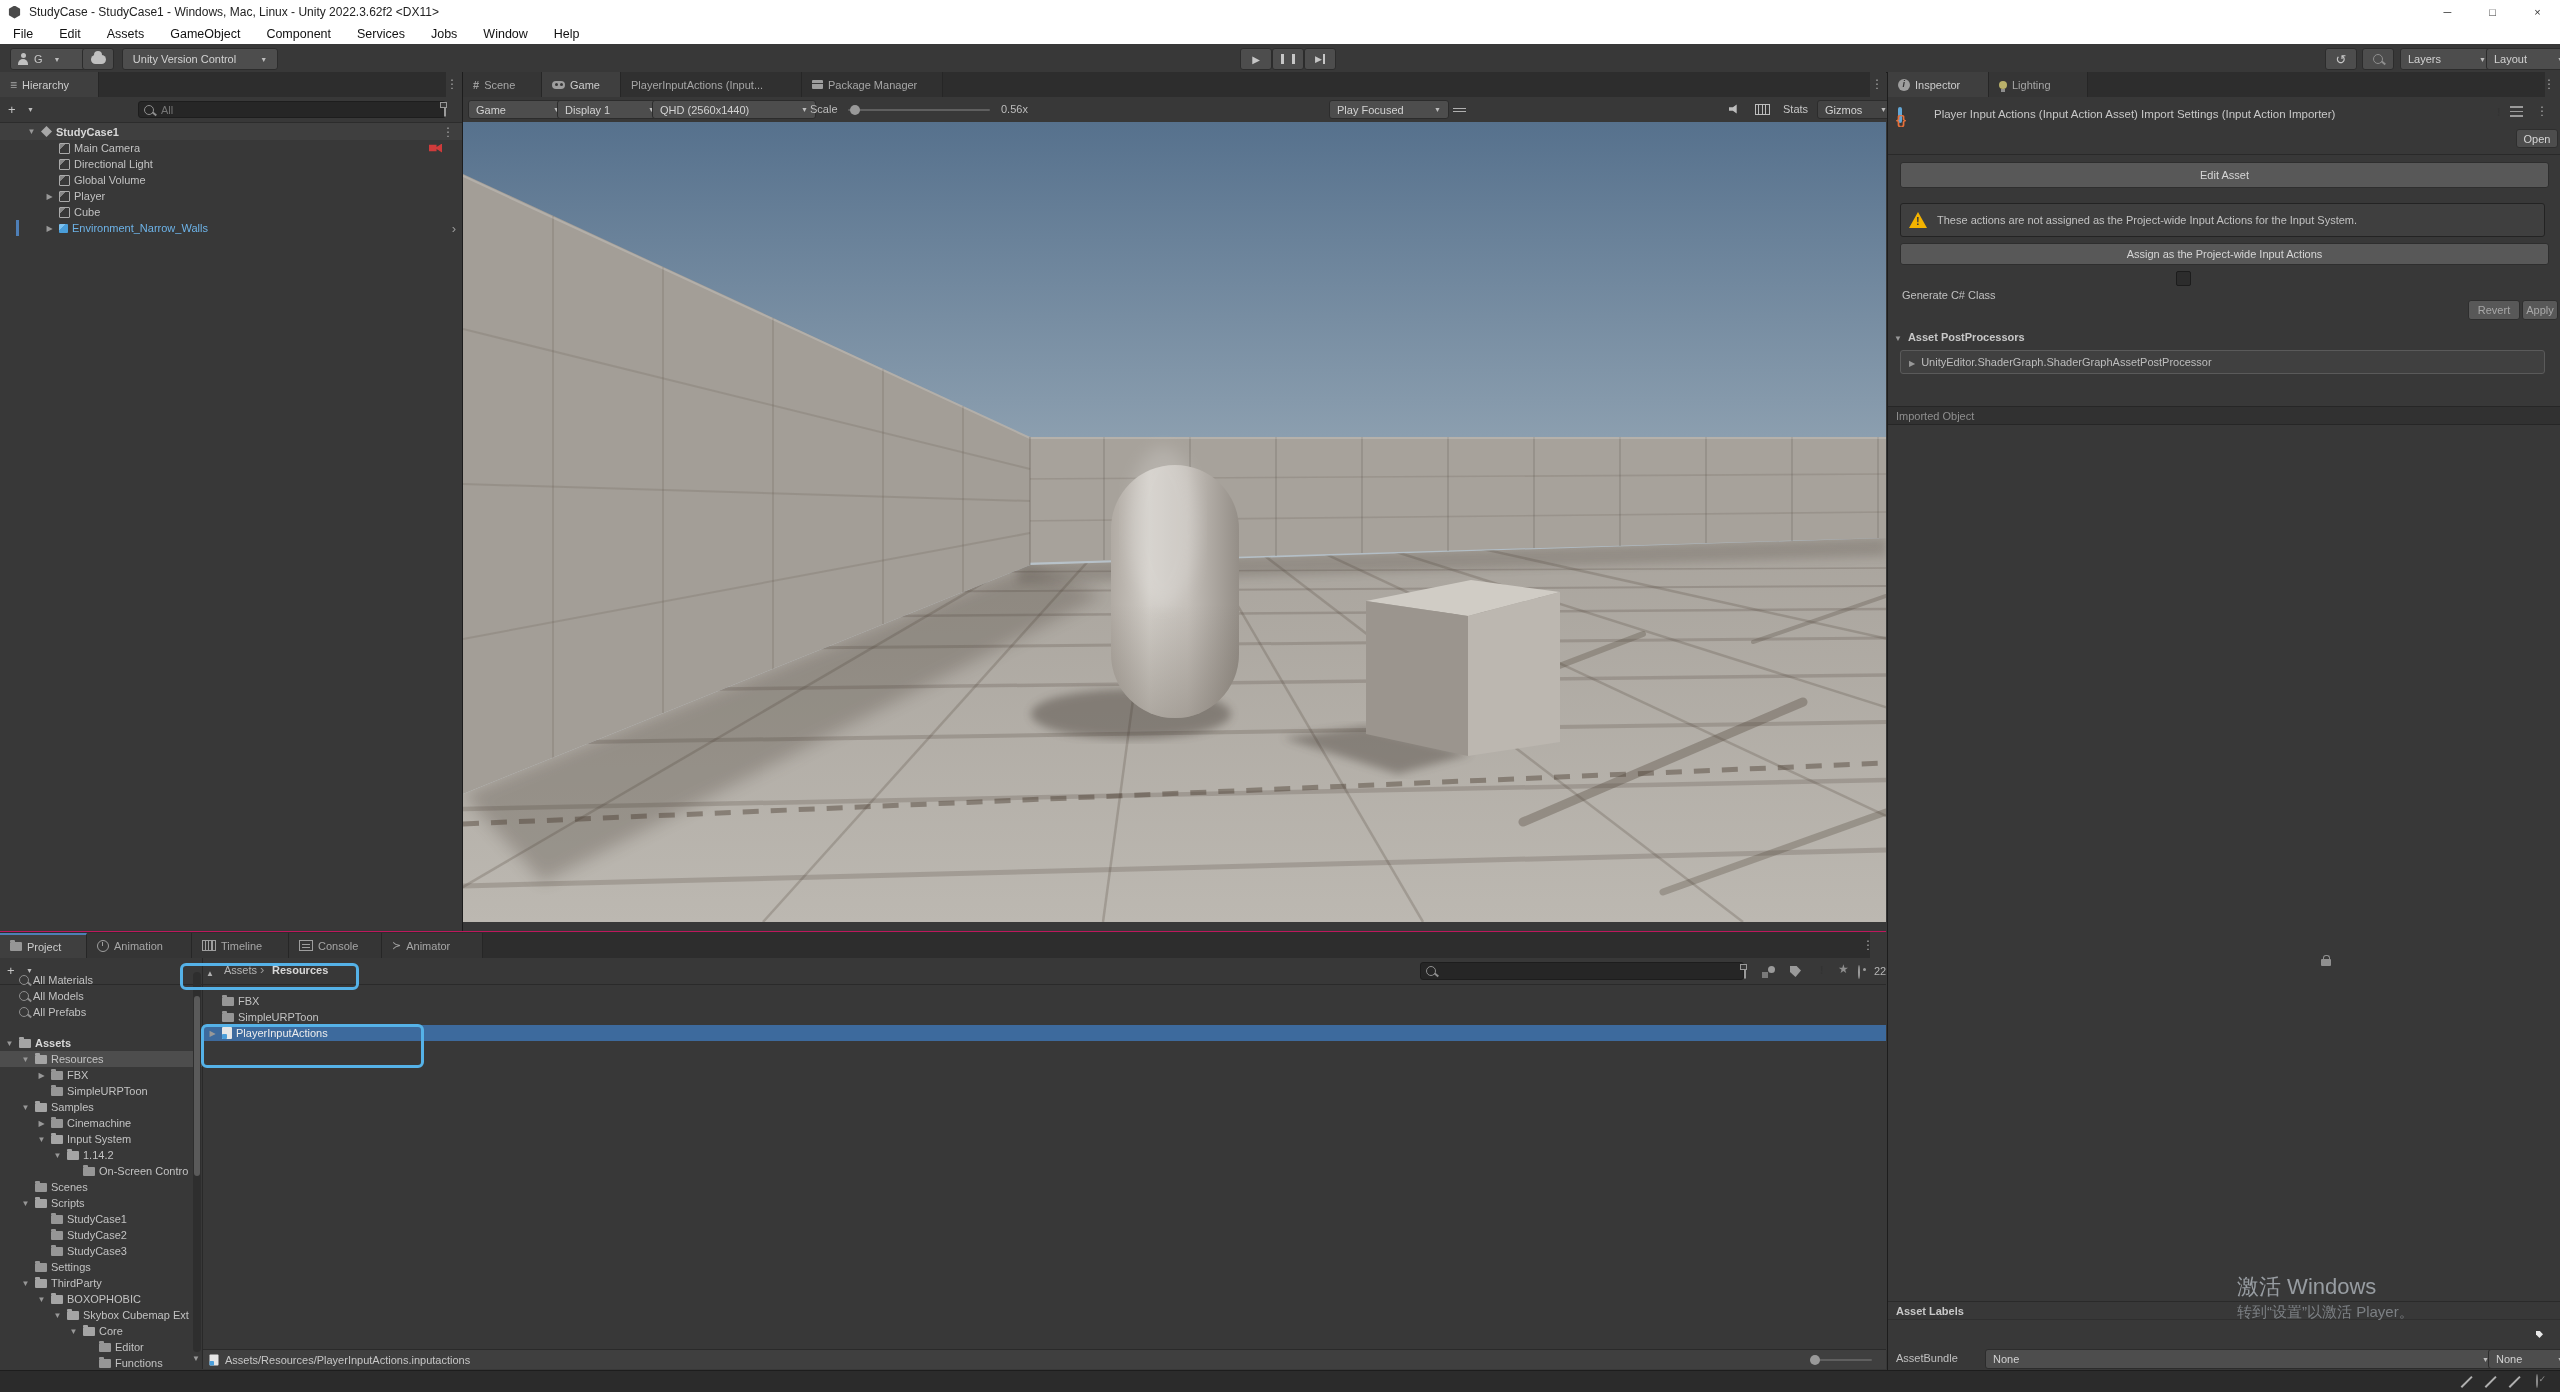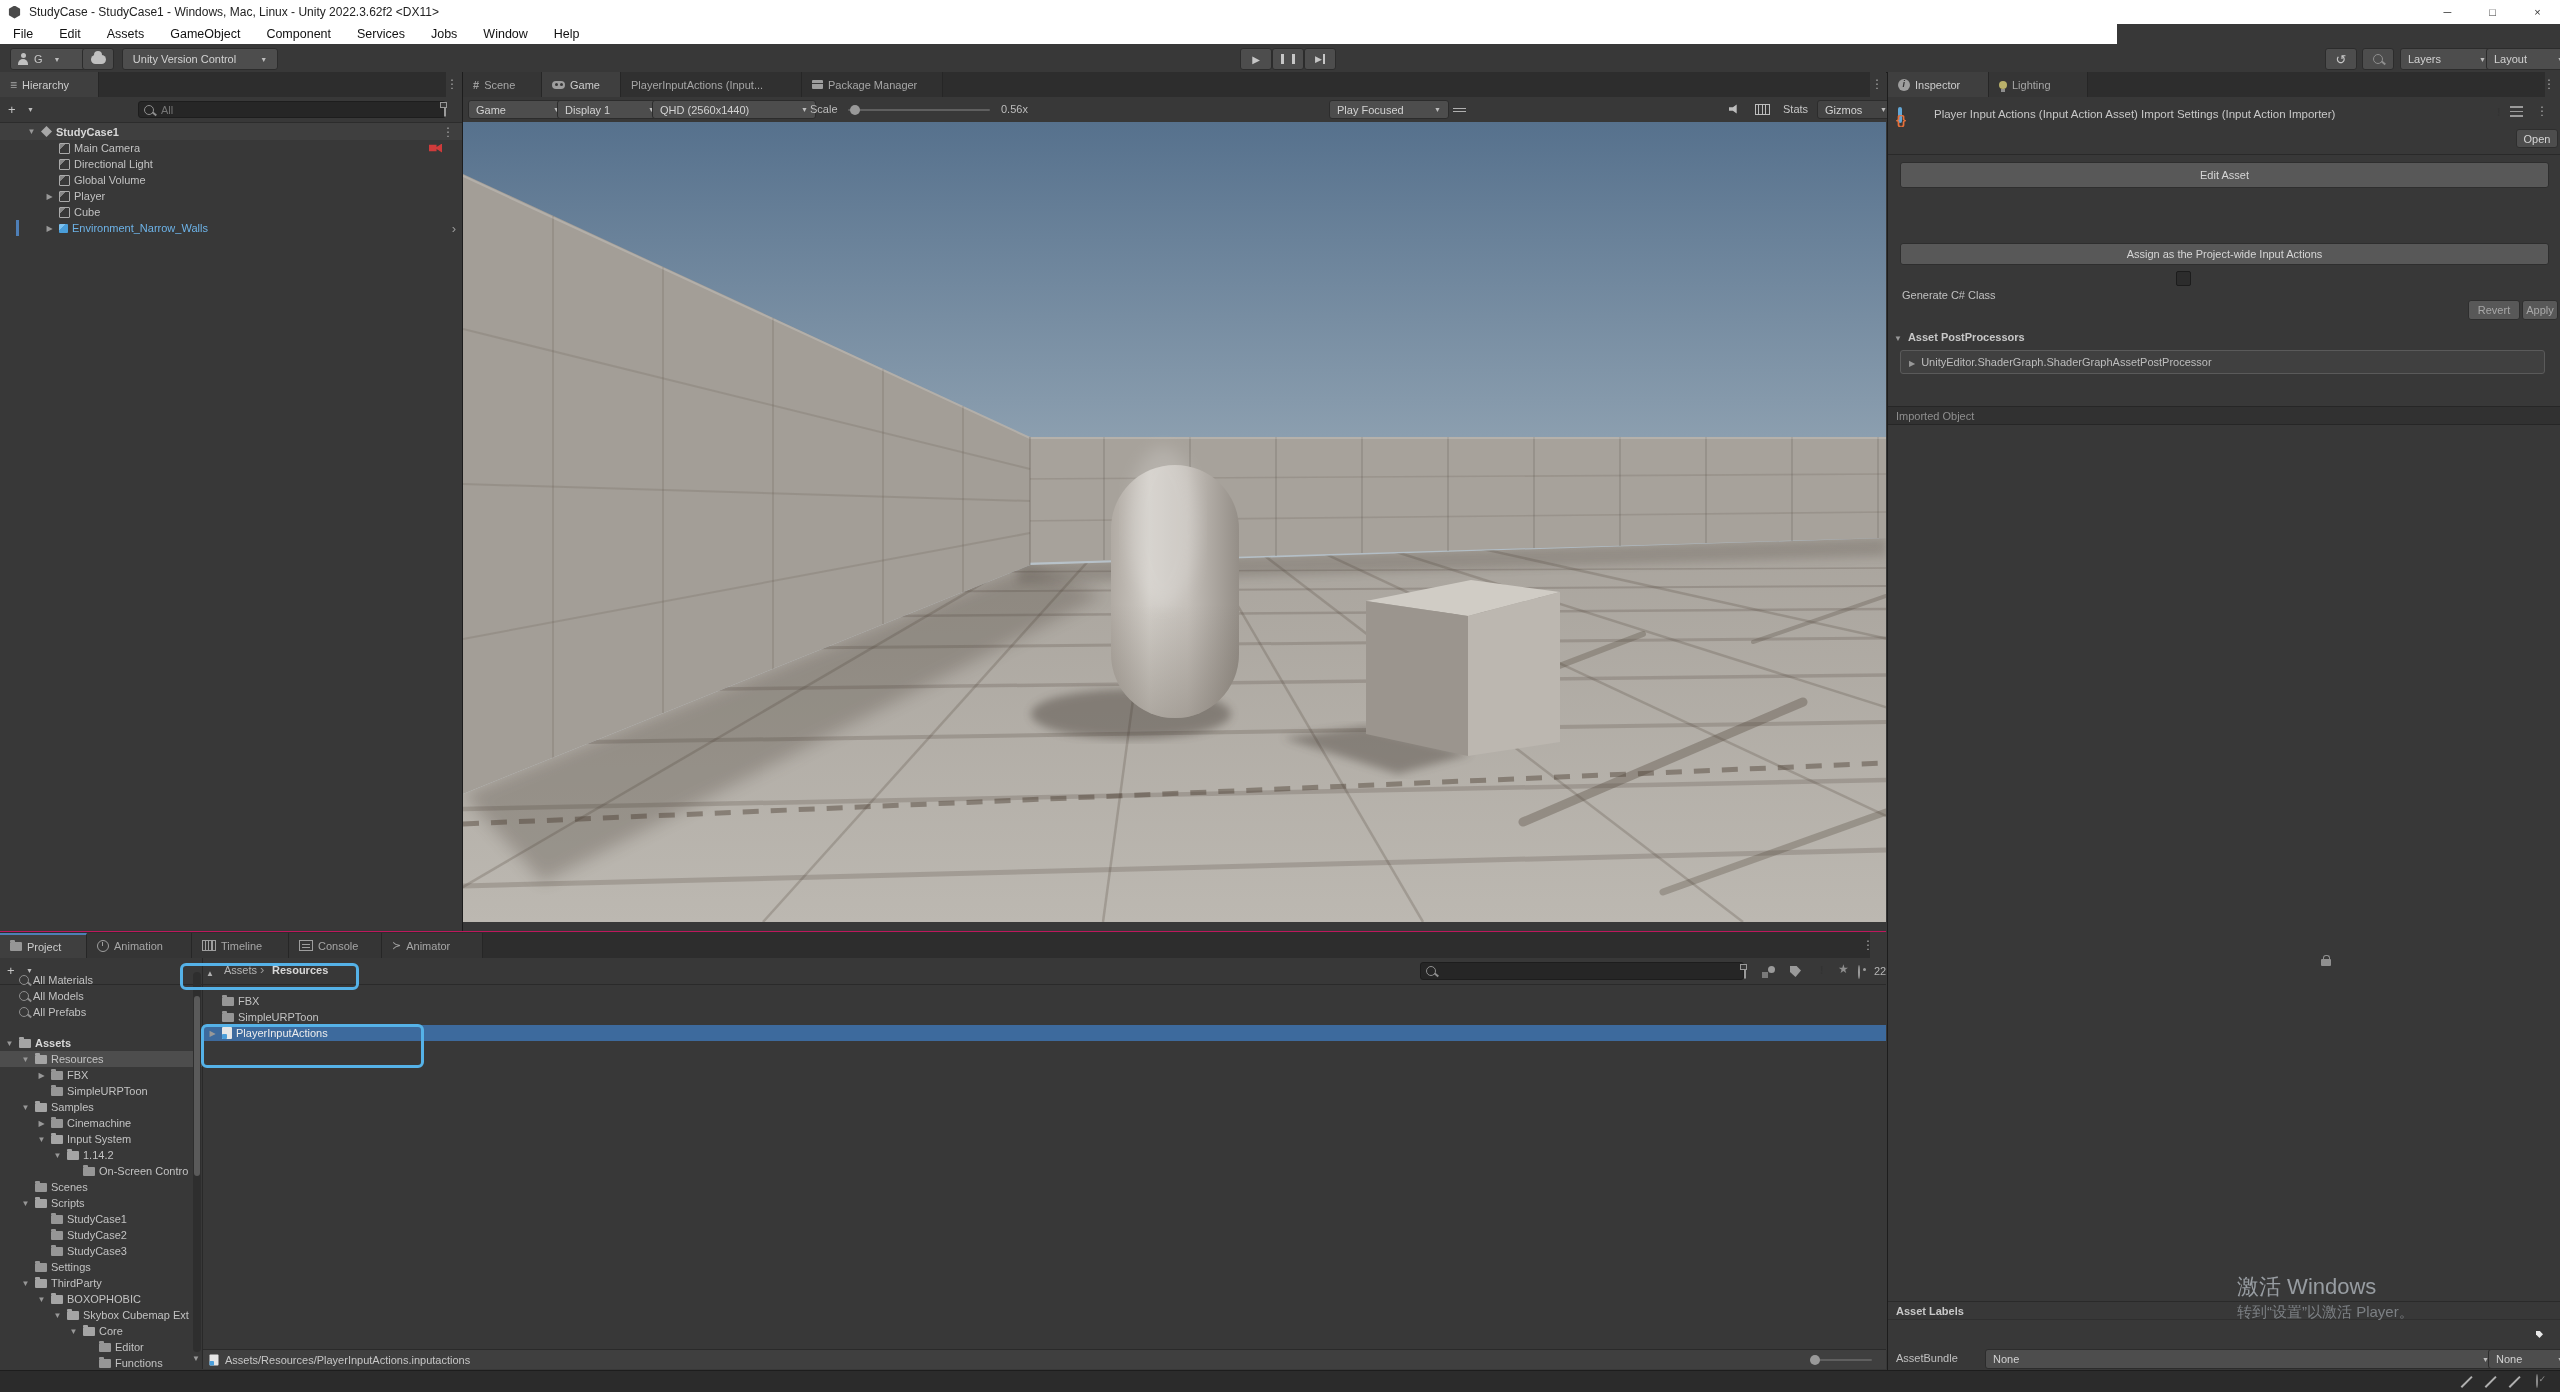--- a/index.html
+++ b/index.html
@@ -5,21 +5,21 @@
   html,body{margin:0;padding:0;background:#1b1b1b;}
   .app{position:relative;width:2560px;height:1392px;background:#383838;overflow:hidden;
        font-family:"Liberation Sans",sans-serif;font-size:11px;color:#c2c2c2;}
   .abs{position:absolute;}
   
   .titlebar{position:absolute;left:0;top:0;width:2560px;height:24px;background:#ffffff;color:#222;
             display:flex;align-items:center;font-size:12px;}
   .i-unity{width:13px;height:13px;margin:0 8px 0 8px;background:#4a4a4a;
            clip-path:polygon(50% 0,93% 25%,93% 75%,50% 100%,7% 75%,7% 25%);}
   .wctrl{position:absolute;top:0;height:24px;width:45px;display:flex;align-items:center;justify-content:center;color:#333;font-size:11px;}
-  .menubar{position:absolute;left:0;top:24px;width:2117px;height:20px;background:#ffffff;color:#111;
+  .menubar{position:absolute;left:0;top:24px;width:2560px;height:20px;background:#ffffff;color:#111;
            display:flex;align-items:center;font-size:12.5px;}
   .menu-item{padding:0 13px;height:20px;display:flex;align-items:center;}
   
   .toolbar{position:absolute;left:0;top:44px;width:2560px;height:28px;background:#383838;border-bottom:1px solid #1d1d1d;}
   .tbtn{position:absolute;top:4px;height:20px;background:#4d4d4d;border:1px solid #2c2c2c;border-radius:3px;
         display:flex;align-items:center;justify-content:center;color:#c6c6c6;}
   .dd{background:#4d4d4d;border:1px solid #2c2c2c;border-radius:3px;display:flex;align-items:center;
       justify-content:space-between;padding:0 7px;color:#d2d2d2;}
   .arr{font-size:7px;color:#bdbdbd;margin-left:6px;}
   .i-person{width:12px;height:12px;position:relative;}
@@ -454,20 +454,24 @@
       <span class="abs i-warncirc" style="left:600px;top:9px;transform:scale(.9);"></span>
       <span class="abs" style="left:622px;top:9px;width:13px;height:11px;background:repeating-linear-gradient(0deg,#9a9a9a 0 1.5px,transparent 1.5px 4.5px);"></span>
       <span class="abs ic-kebab" style="left:648px;top:7px;"></span>
       <div class="btn abs" style="left:628px;top:32px;width:40px;height:17px;background:#4d4d4d;">
         <span>Open</span>
       </div>
     </div>
     <div class="btn abs" style="left:12px;top:90px;width:647px;height:24px;">
       <span>Edit Asset</span>
     </div>
+    <div class="abs" style="left:12px;top:131px;width:645px;height:34px;background:#3f3f3f;border:1px solid #232323;border-radius:3px;display:flex;align-items:center;gap:10px;padding-left:8px;box-sizing:border-box;">
+      <span class="i-warn"></span>
+      <span style="color:#c2c2c2;">These actions are not assigned as the Project-wide Input Actions for the Input System.</span>
+    </div>
     <div class="btn abs" style="left:12px;top:171px;width:647px;height:20px;">
       <span>Assign as the Project-wide Input Actions</span>
     </div>
     <span class="abs" style="left:14px;top:201px;color:#c0c0c0;margin-top:16px;">Generate C# Class</span>
     <span class="chk abs" style="left:288px;top:199px;"></span>
     <div class="btn abs" style="left:580px;top:228px;width:50px;height:18px;color:#a8a8a8;">
       <span>Revert</span>
     </div>
     <div class="btn abs" style="left:634px;top:228px;width:34px;height:18px;color:#a8a8a8;">
       <span>Apply</span>

